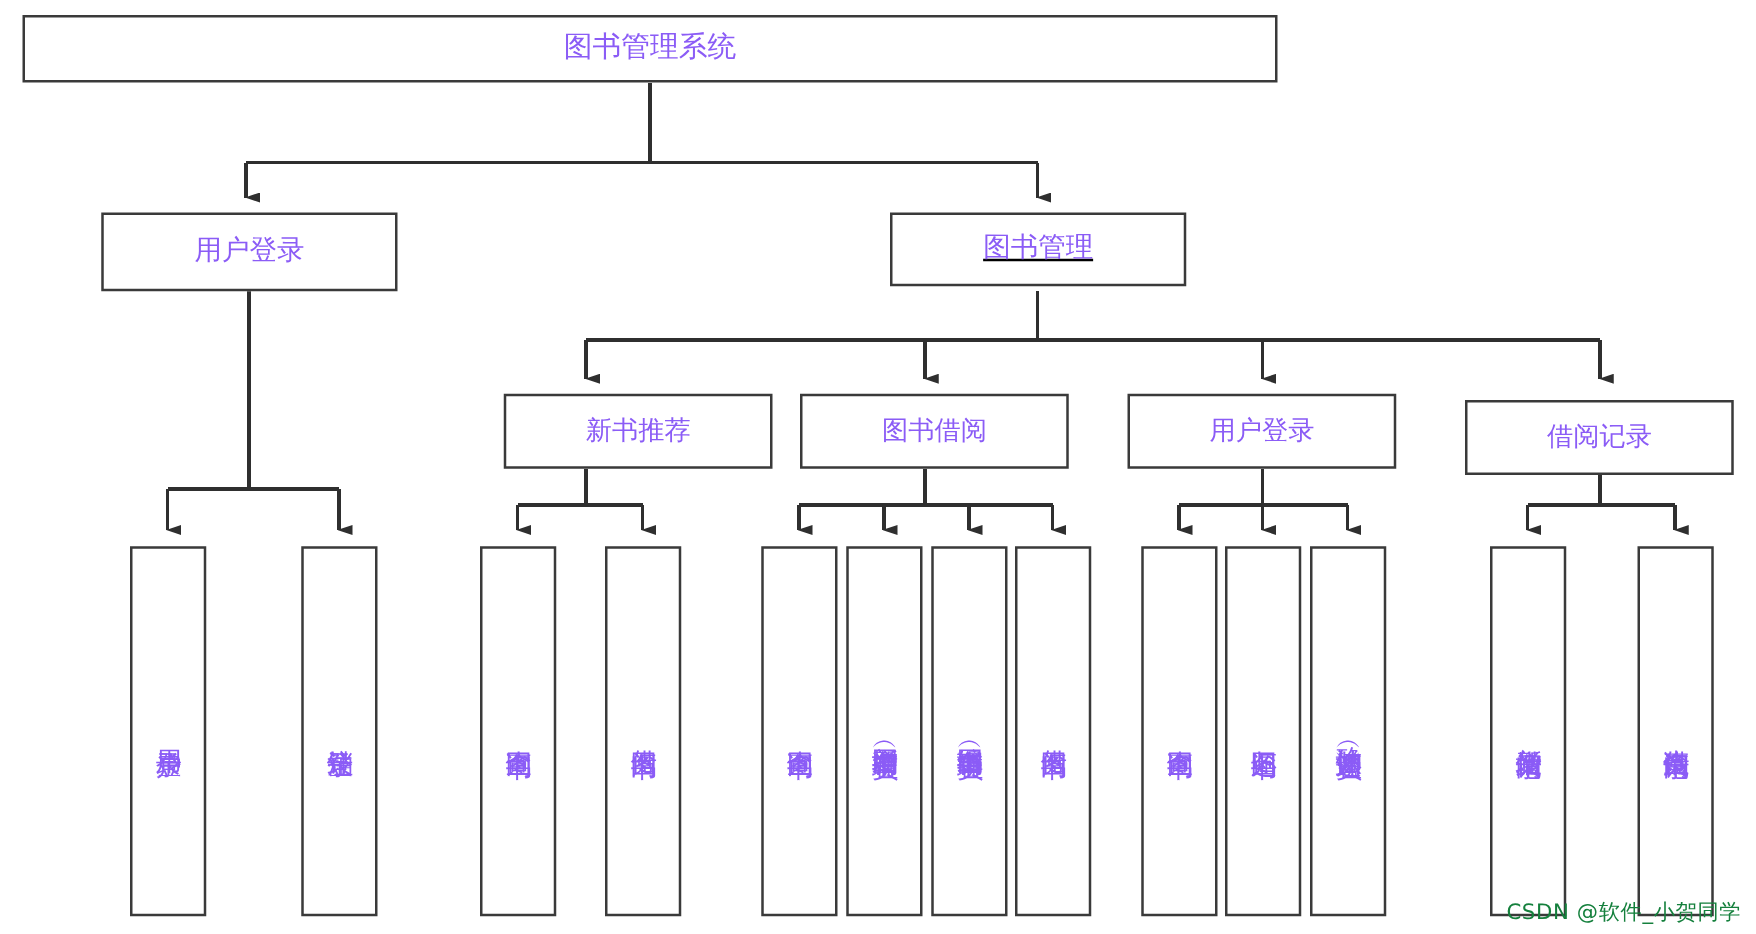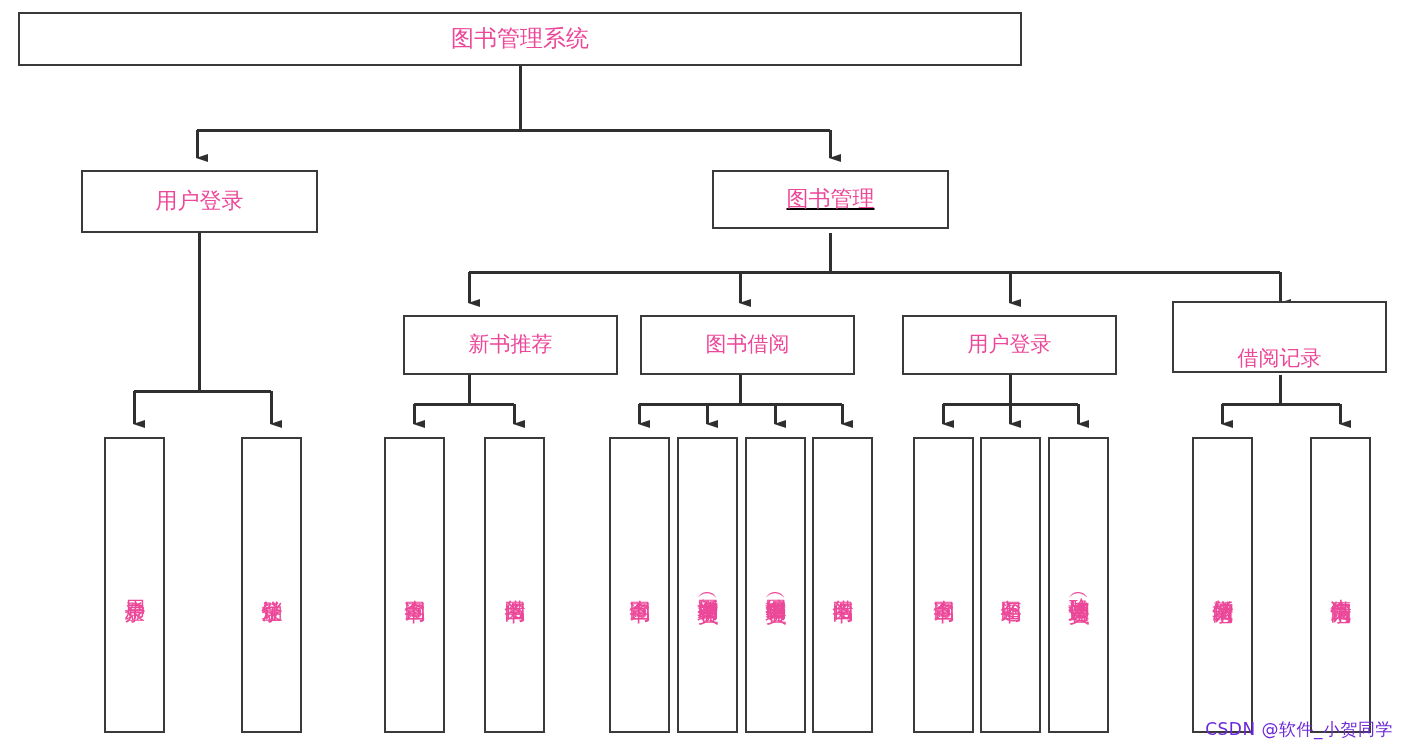--- a/index.html
+++ b/index.html
@@ -29,21 +29,21 @@
     position: absolute;
     box-sizing: border-box;
     background: #ffffff;
     border: 2px solid #3a3a3a;
     display: flex;
     align-items: center;
     justify-content: center;
     overflow: hidden;
   }
   .node-label {
-    color: #ec4899;
+    color: #8b5cf6;
     line-height: 1.12;
     text-align: center;
     white-space: nowrap;
     user-select: none;
   }
   .lvl0 .node-label { font-size: 23px; }
   .lvl1 .node-label { font-size: 22px; }
   .lvl2 .node-label { font-size: 21px; }
   .leaf .node-label {
     font-size: 21px;
@@ -54,21 +54,21 @@
   }
   .leaf {
     align-items: center;
     justify-content: center;
   }
   #watermark {
     position: absolute;
     right: 12px;
     bottom: 6px;
     font-size: 17px;
-    color: #6d28d9;
+    color: #15803d;
     letter-spacing: 0.5px;
     user-select: none;
     white-space: nowrap;
     margin-left: 24px;
   }
 </style>
 </head>
 <body>
 
 <div id="diagram-root">
@@ -138,21 +138,21 @@
 
   <div class="node-box lvl2" style="left:362px; top:315px; width:215px; height:60px;margin-left:41px;">
     <span class="node-label">新书推荐</span>
   </div>
   <div class="node-box lvl2" style="left:640px; top:315px; width:215px; height:60px;">
     <span class="node-label">图书借阅</span>
   </div>
   <div class="node-box lvl2" style="left:902px; top:315px; width:215px; height:60px;">
     <span class="node-label">用户登录</span>
   </div>
-  <div class="node-box lvl2" style="left:1172px; top:301px; width:215px; height:72px;align-items:flex-end;">
+  <div class="node-box lvl2" style="left:1172px; top:320px; width:215px; height:60px;">
     <span class="node-label">借阅记录</span>
   </div>
 
   <div class="node-box leaf" style="left:104px; top:437px; width:61px; height:296px;">
     <span class="node-label">用户登录</span>
   </div>
   <div class="node-box leaf" style="left:241px; top:437px; width:61px; height:296px;">
     <span class="node-label">注销登录</span>
   </div>
 

